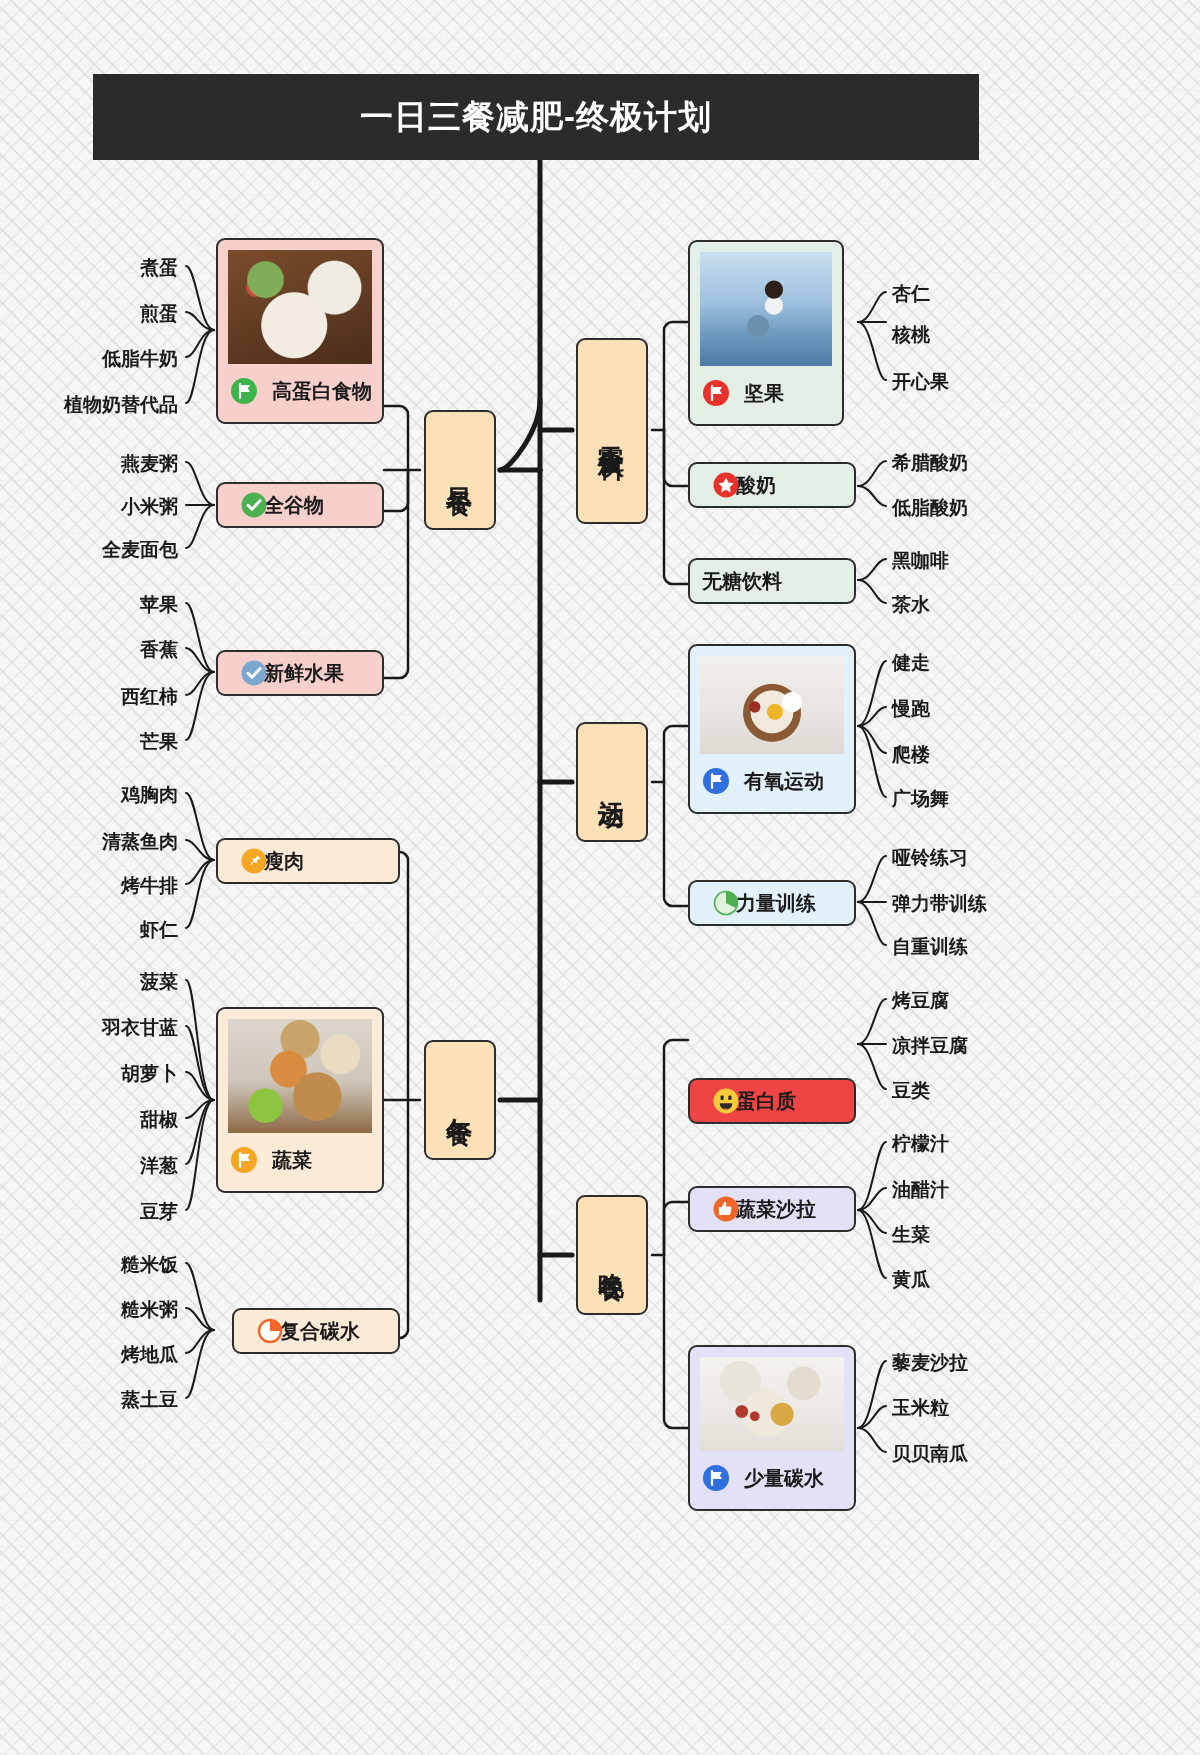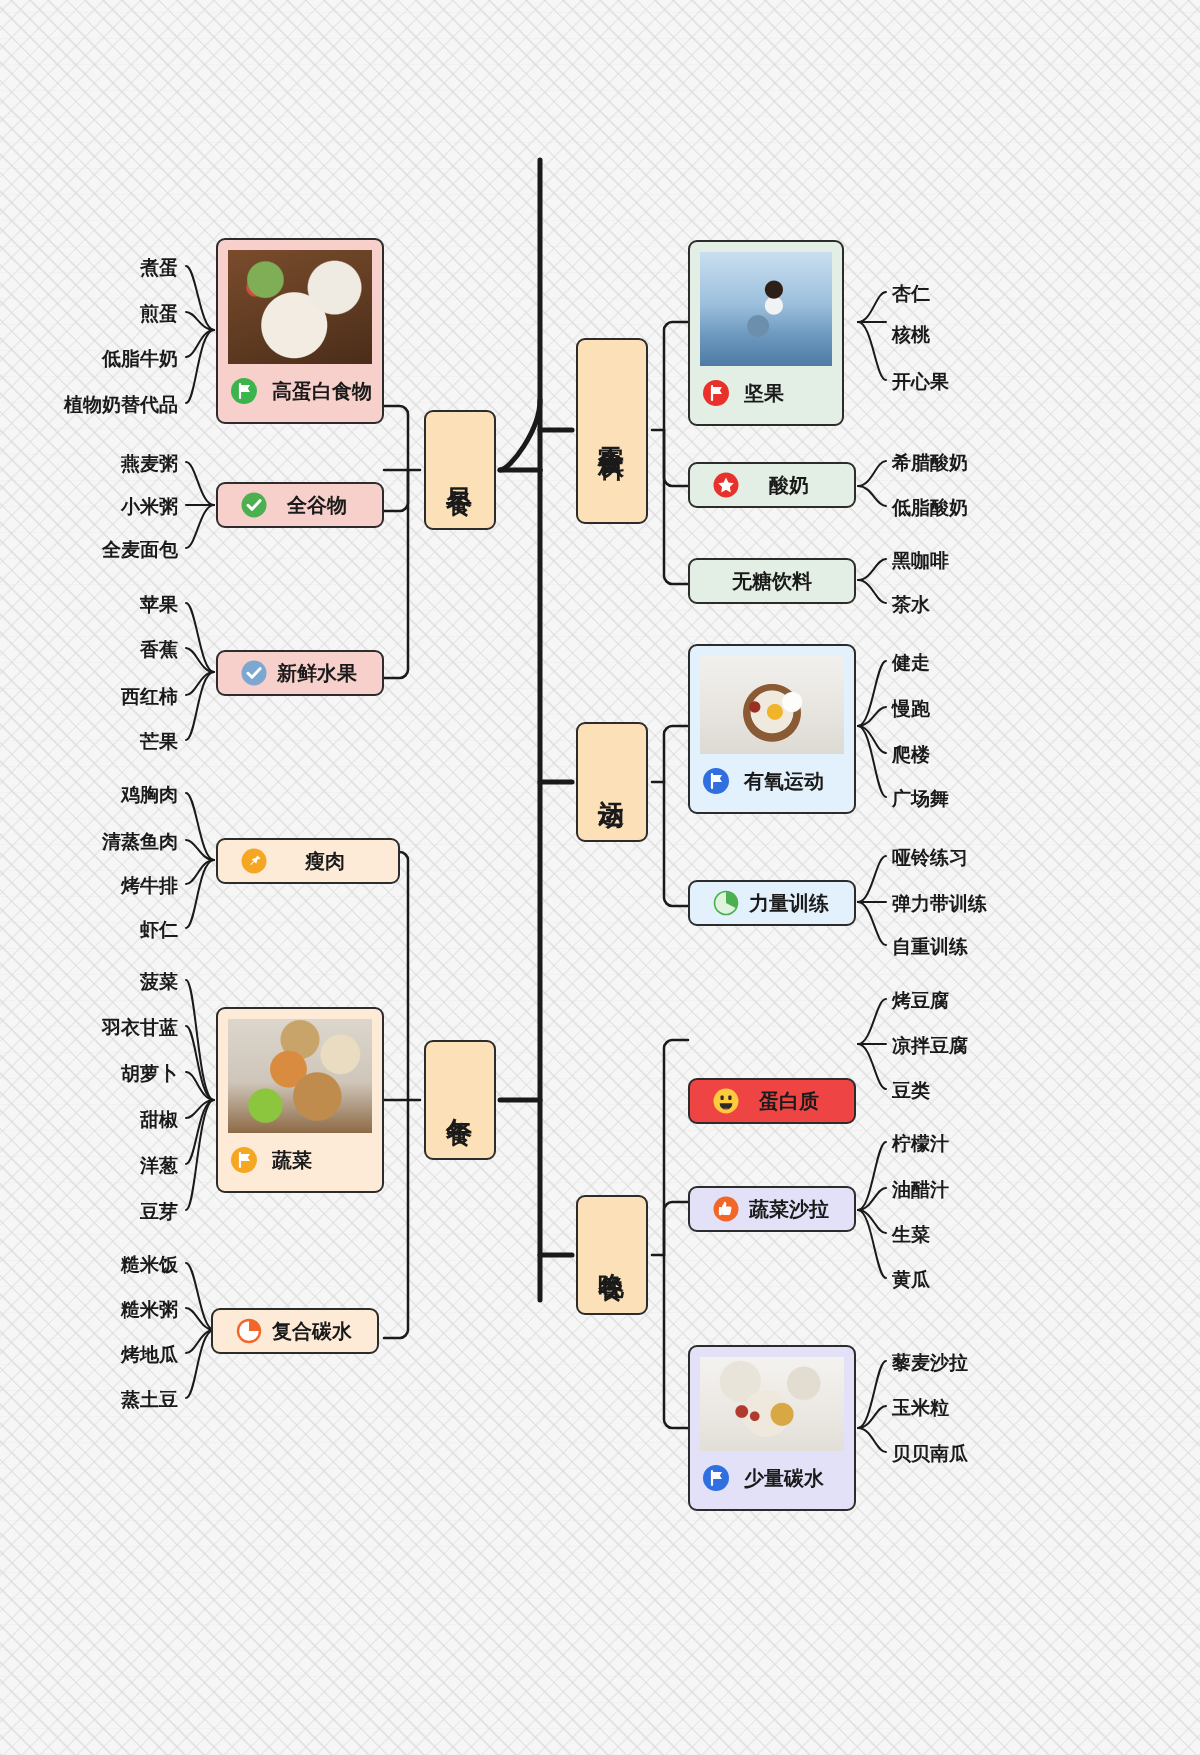--- a/index.html
+++ b/index.html
@@ -32,21 +32,21 @@
   
   .node{
     position:absolute;box-sizing:border-box;
     border:2px solid #2c2c2c;border-radius:9px;
     display:flex;align-items:center;
   }
   .node .label{
     font-size:20px;font-weight:bold;color:#1a1a1a;white-space:nowrap;
   }
   
-  .node.plain{height:48px;justify-content:center;}
+  .node.plain{height:48px;justify-content:flex-start;padding-left:12px;}
   .node.plain .label{margin-left:0;}
   .node.plain .ico{position:absolute;left:22px;}
 
   
   .node.card{flex-direction:column;padding:10px;align-items:stretch;}
   .node.card .thumb{
     flex:1 1 auto;width:100%;border:0;position:relative;overflow:hidden;
   }
   .node.card .caption{
     height:42px;display:flex;align-items:center;margin-top:6px;position:relative;
@@ -181,20 +181,23 @@
       <path d="M858,1210 C872,1210 876,1188 886,1188" stroke-width="2"></path>
       <path d="M858,1210 C872,1210 876,1233 886,1233" stroke-width="2"></path>
       <path d="M858,1210 C872,1210 876,1278 886,1278" stroke-width="2"></path>
 
       <path d="M858,1428 C872,1428 876,1361 886,1361" stroke-width="2"></path>
       <path d="M858,1428 C872,1428 876,1406 886,1406" stroke-width="2"></path>
       <path d="M858,1428 C872,1428 876,1452 886,1452" stroke-width="2"></path>
     </g>
   </svg>
 
+  <div class="title-bar">
+    <span>一日三餐减肥-终极计划</span>
+  </div>
 
   <div class="node vert" style="left:424px;top:410px;width:72px;height:120px;">
     <span class="label">早餐</span>
   </div>
 
   <div class="node vert" style="left:424px;top:1040px;width:72px;height:120px;">
     <span class="label">午餐</span>
   </div>
 
   <div class="node vert" style="left:576px;top:338px;width:72px;height:186px;">
@@ -273,21 +276,21 @@
         <svg viewBox="0 0 28 28">
             <circle cx="14" cy="14" r="13" fill="#f5a623"></circle>
             <path d="M10 7v14" stroke="#fff" stroke-width="2.2" stroke-linecap="round"></path>
             <path d="M11 8h9l-2.2 3.4L20 15h-9z" fill="#fff"></path>
           </svg>
       </span>
       <span class="label">蔬菜</span>
     </div>
   </div>
 
-  <div class="node plain" style="left:211px;top:1308px;width:168px;height:46px;background:#fdebd8;">
+  <div class="node plain" style="left:232px;top:1308px;width:168px;height:46px;background:#fdebd8;">
     <span class="ico">
       <svg viewBox="0 0 28 28">
           <circle cx="14" cy="14" r="11" fill="#fff" stroke="#f2662a" stroke-width="2.4"></circle>
           <path d="M14 14 L14 3.5 A10.5 10.5 0 0 1 24.5 14 Z" fill="#f2662a"></path>
         </svg>
     </span>
     <span class="label" style="margin-left:34px;">复合碳水</span>
   </div>
 
   <div class="node card" style="left:688px;top:240px;width:156px;height:186px;background:#e3efe4;">

